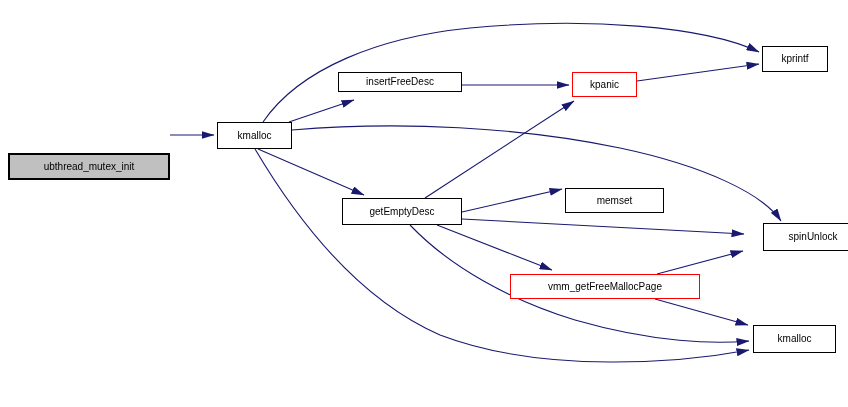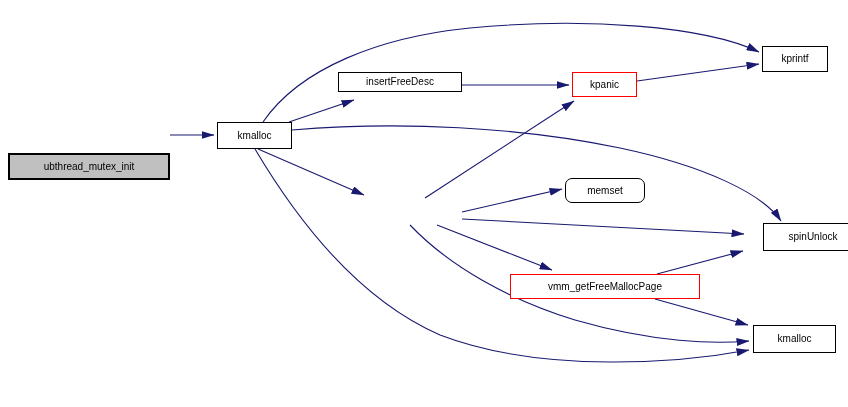--- a/index.html
+++ b/index.html
@@ -108,22 +108,23 @@
   <div class="node root" style="left:8px; top:121px; width:162px; height:27px;margin-top:32px;">ubthread_mutex_init</div>
 
   <div class="node" style="left:217px; top:122px; width:75px; height:27px;">kmalloc</div>
 
   <div class="node" style="left:338px; top:72px; width:124px; height:20px;">insertFreeDesc</div>
 
   <div class="node truncated" style="left:572px; top:72px; width:65px; height:25px;">kpanic</div>
 
   <div class="node" style="left:762px; top:46px; width:66px; height:26px;">kprintf</div>
 
+  <div class="node" style="left:342px; top:198px; width:120px; height:27px;">getEmptyDesc</div>
 
-  <div class="node" style="left:565px; top:178px; width:80px; height:25px;border-radius:7px;">memset</div>
+  <div class="node" style="left:565px; top:188px; width:99px; height:25px;">memset</div>
 
   <div class="node" style="left:763px; top:223px; width:100px; height:28px;">spinUnlock</div>
 
   <div class="node truncated" style="left:510px; top:274px; width:190px; height:25px;text-align:right;">vmm_getFreeMallocPage</div>
 
   <div class="node" style="left:753px; top:325px; width:83px; height:28px;">kmalloc</div>
 
 </div>
 
 </body></html>

